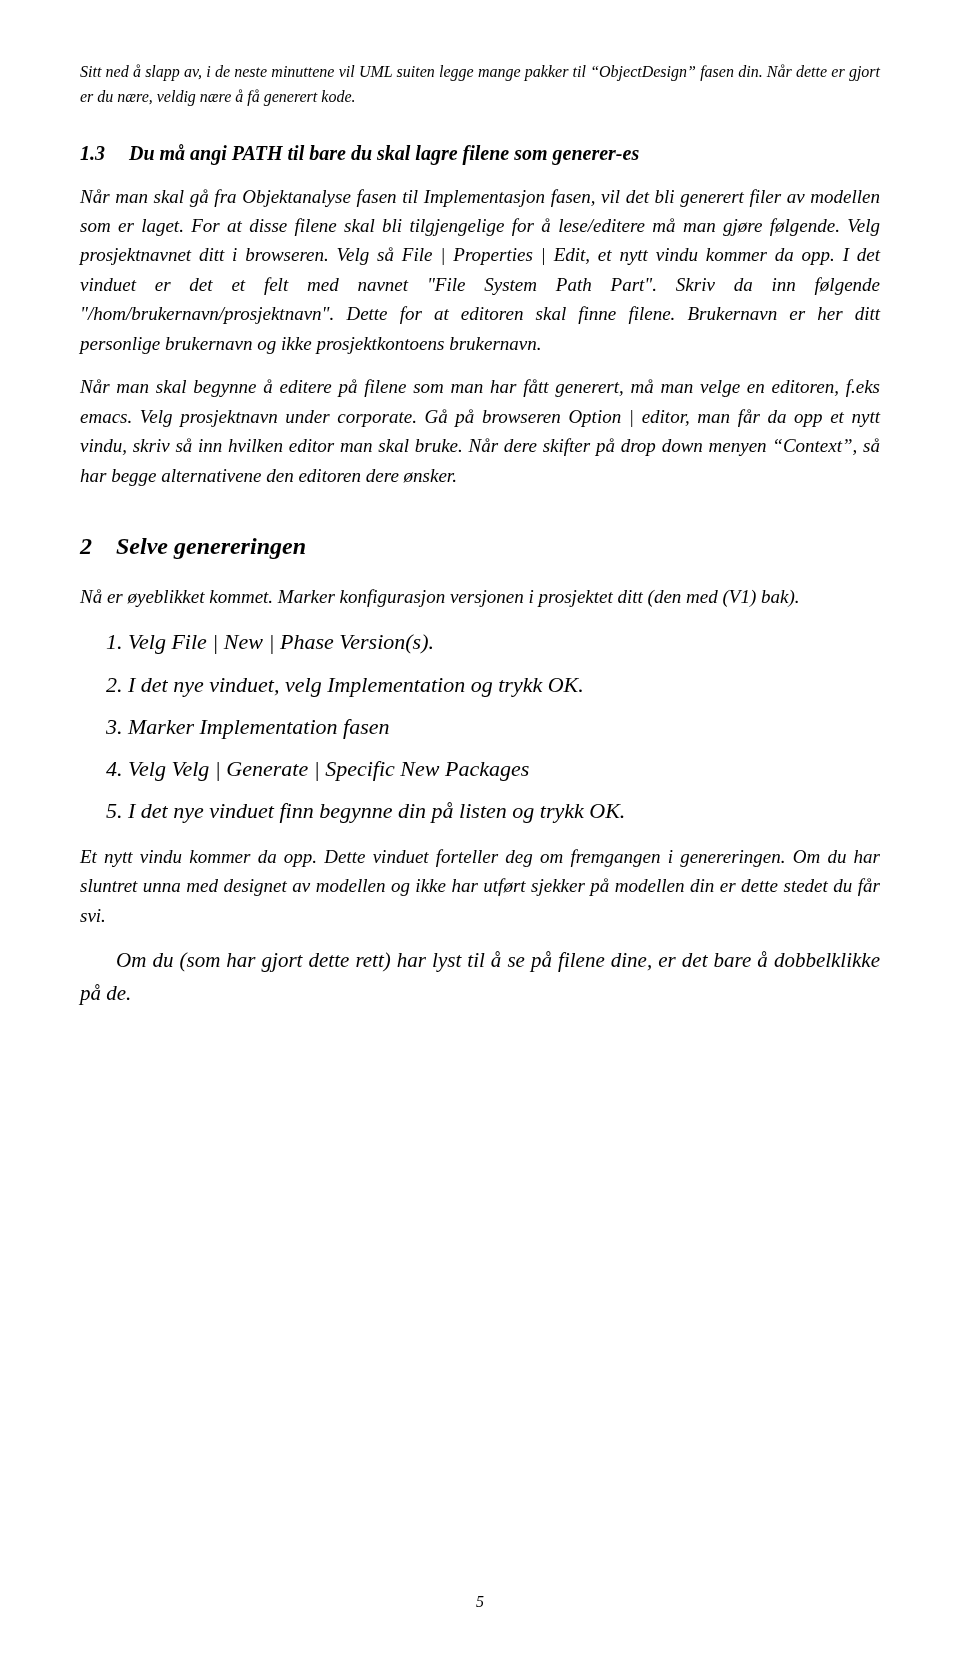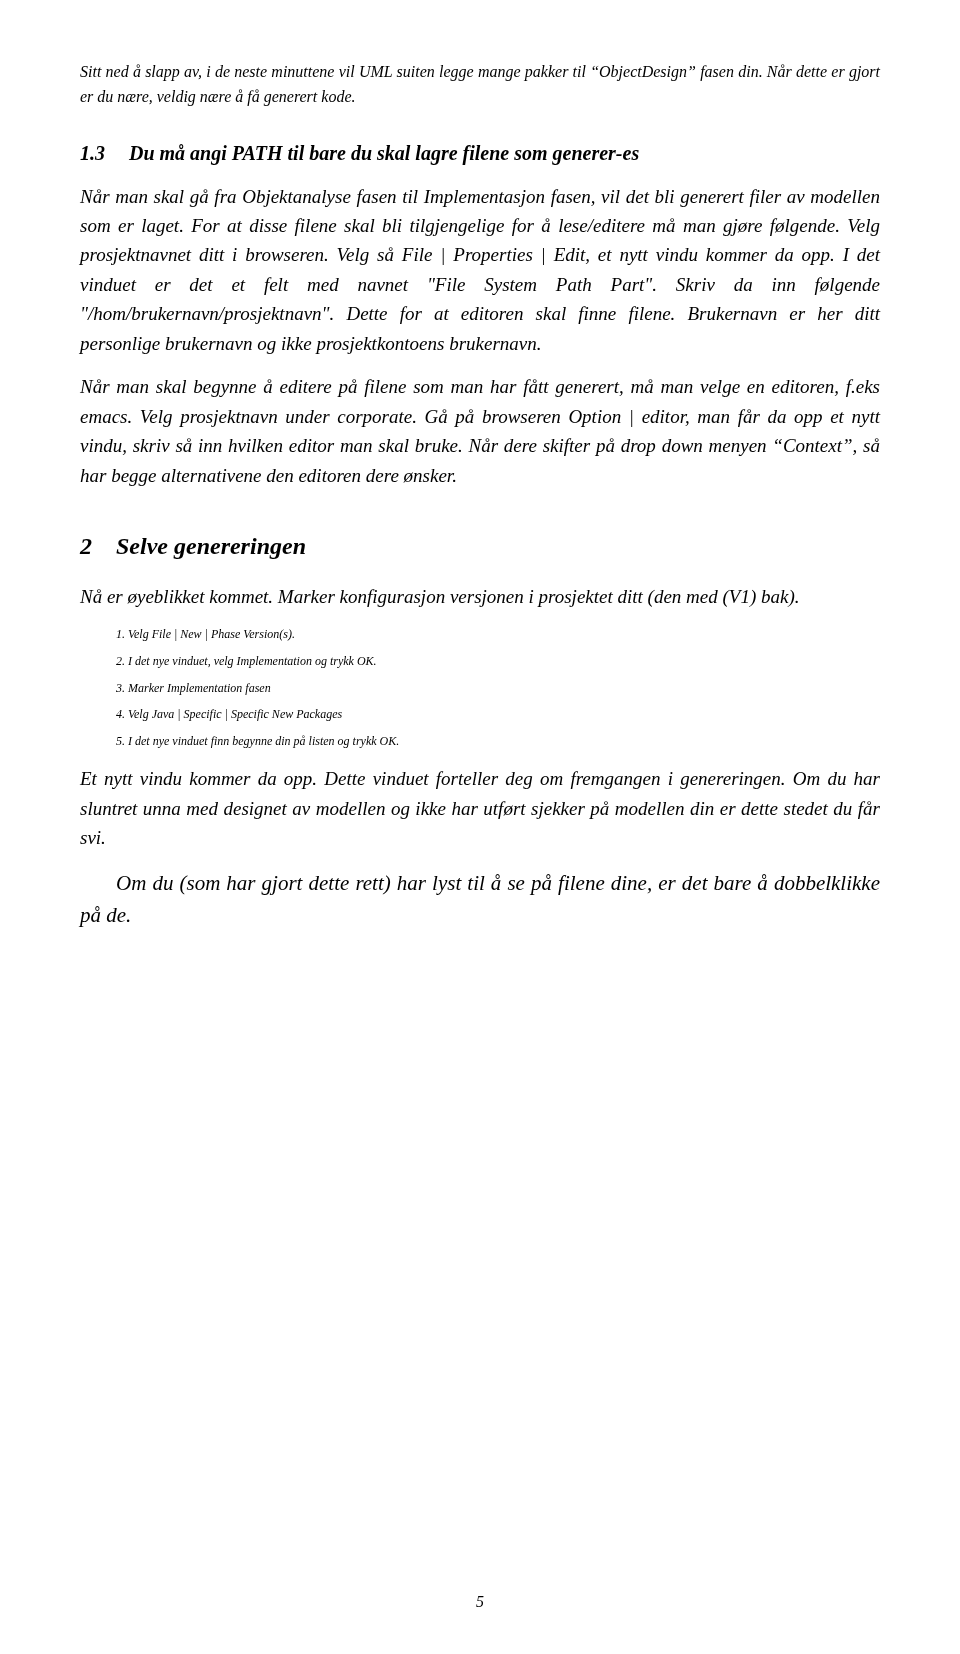--- a/index.html
+++ b/index.html
@@ -74,21 +74,21 @@
     }
 
     .numbered-list {
       margin-left: 48px;
       margin-bottom: 14px;
     }
 
     .numbered-list li {
       text-align: justify;
       margin-bottom: 8px;
-      font-size: 12px;
+      font-size: 22px;
       line-height: 1.55;
     }
 
     .page-footer {
       position: absolute;
       bottom: 40px;
       left: 0;
       right: 0;
       text-align: center;
       font-size: 16px;
@@ -122,21 +122,21 @@
     &nbsp;&nbsp;
     <span>Selve genereringen</span>
   </div>
 
   <p class="body-paragraph">Nå er øyeblikket kommet. Marker konfigurasjon versjonen i prosjektet ditt (den med (V1) bak).</p>
 
   <ol class="numbered-list">
     <li>Velg File | New | Phase Version(s).</li>
     <li>I det nye vinduet, velg Implementation og trykk OK.</li>
     <li>Marker Implementation fasen</li>
-    <li>Velg Java | Specific | Specific New Packages</li>
+    <li>Velg Velg | Generate | Specific New Packages</li>
     <li>I det nye vinduet finn begynne din på listen og trykk OK.</li>
   </ol>
 
   <p class="body-paragraph">Et nytt vindu kommer da opp. Dette vinduet forteller deg om fremgangen i genereringen. Om du har sluntret unna med designet av modellen og ikke har utført sjekker på modellen din er dette stedet du får svi.</p>
 
   <p class="indented-paragraph">Om du (som har gjort dette rett) har lyst til å se på filene dine, er det bare å dobbelklikke på de.</p>
 
   <div class="page-footer">
     <span>5</span>
   </div>

